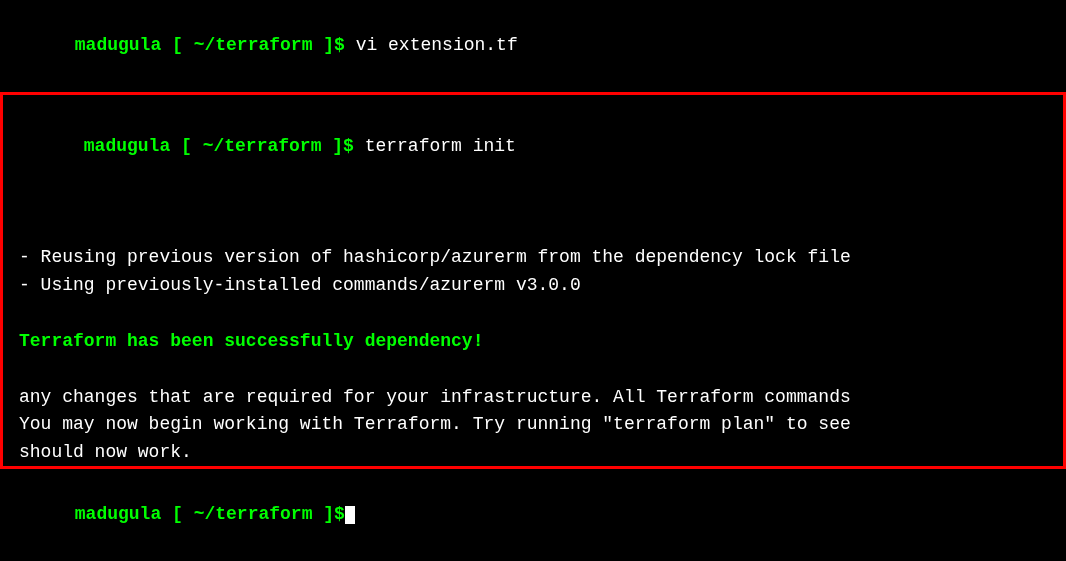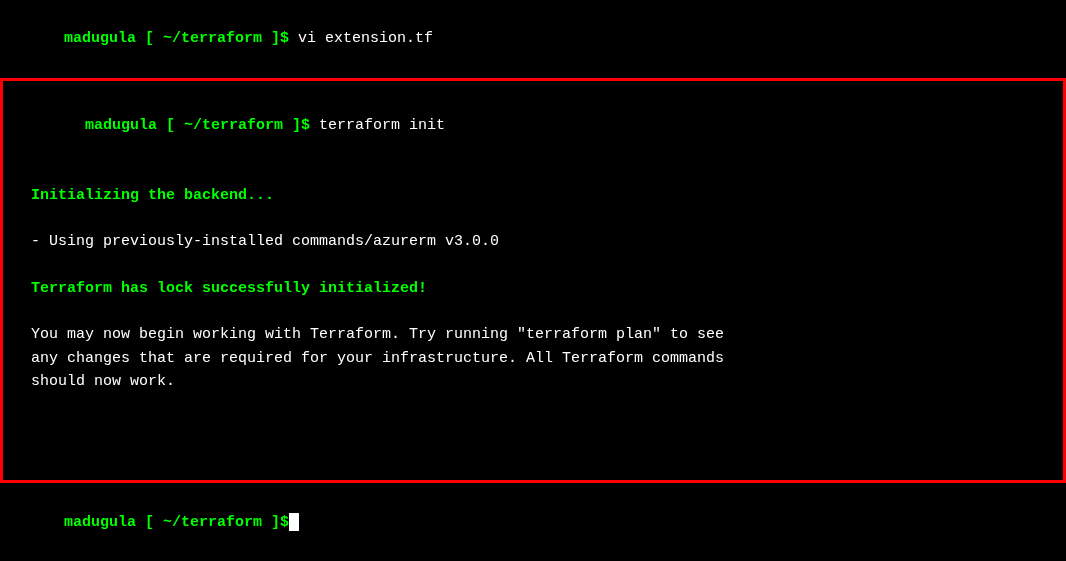--- a/index.html
+++ b/index.html
@@ -27,28 +27,28 @@
     .top-bar {
       background-color: #000000;
       padding: 4px 10px;
       flex-shrink: 0;
     }
 
     .main-content {
       border: 3px solid #ff0000;
       flex: 1;
       background-color: #000000;
-      padding: 10px 28px;
+      padding: 10px 16px;
       overflow: hidden;
       display: flex;
       flex-direction: column;
     }
 
     .terminal-text {
-      font-size: 15px;
+      font-size: 18px;
       line-height: 1.55;
       white-space: pre-wrap;
       word-break: break-word;
     }
 
     .green-bright {
       color: #00ff00;
       font-weight: bold;
     }
 
@@ -86,28 +86,28 @@
     </div>
   </div>
 
   <div class="main-content">
 
     <div class="terminal-text">
       <span class="green-bright">madugula [ ~/terraform ]$</span><span class="white-text"> terraform init</span>
     </div>
 
     <div class="terminal-text">&nbsp;</div>
-    <div class="terminal-text green-bright">Initializing the backend...</div>
     <div class="terminal-text">&nbsp;</div>
+    <div class="terminal-text white-text">- Reusing previous version of hashicorp/azurerm from the dependency lock file</div>
     <div class="terminal-text white-text">- Using previously-installed commands/azurerm v3.0.0</div>
     <div class="terminal-text">&nbsp;</div>
-    <div class="terminal-text green-bright">Terraform has lock successfully initialized!</div>
+    <div class="terminal-text green-bright">Terraform has been successfully dependency!</div>
     <div class="terminal-text">&nbsp;</div>
+    <div class="terminal-text white-text">any changes that are required for your infrastructure. All Terraform commands</div>
     <div class="terminal-text white-text">You may now begin working with Terraform. Try running "terraform plan" to see</div>
-    <div class="terminal-text white-text">any changes that are required for your infrastructure. All Terraform commands</div>
     <div class="terminal-text white-text">should now work.</div>
 
   </div>
 
   <div class="bottom-bar">
     <div class="terminal-text">
       <span class="green-bright">madugula [ ~/terraform ]$</span><span class="white-text"></span><span class="cursor"></span>
     </div>
   </div>
 </div>

